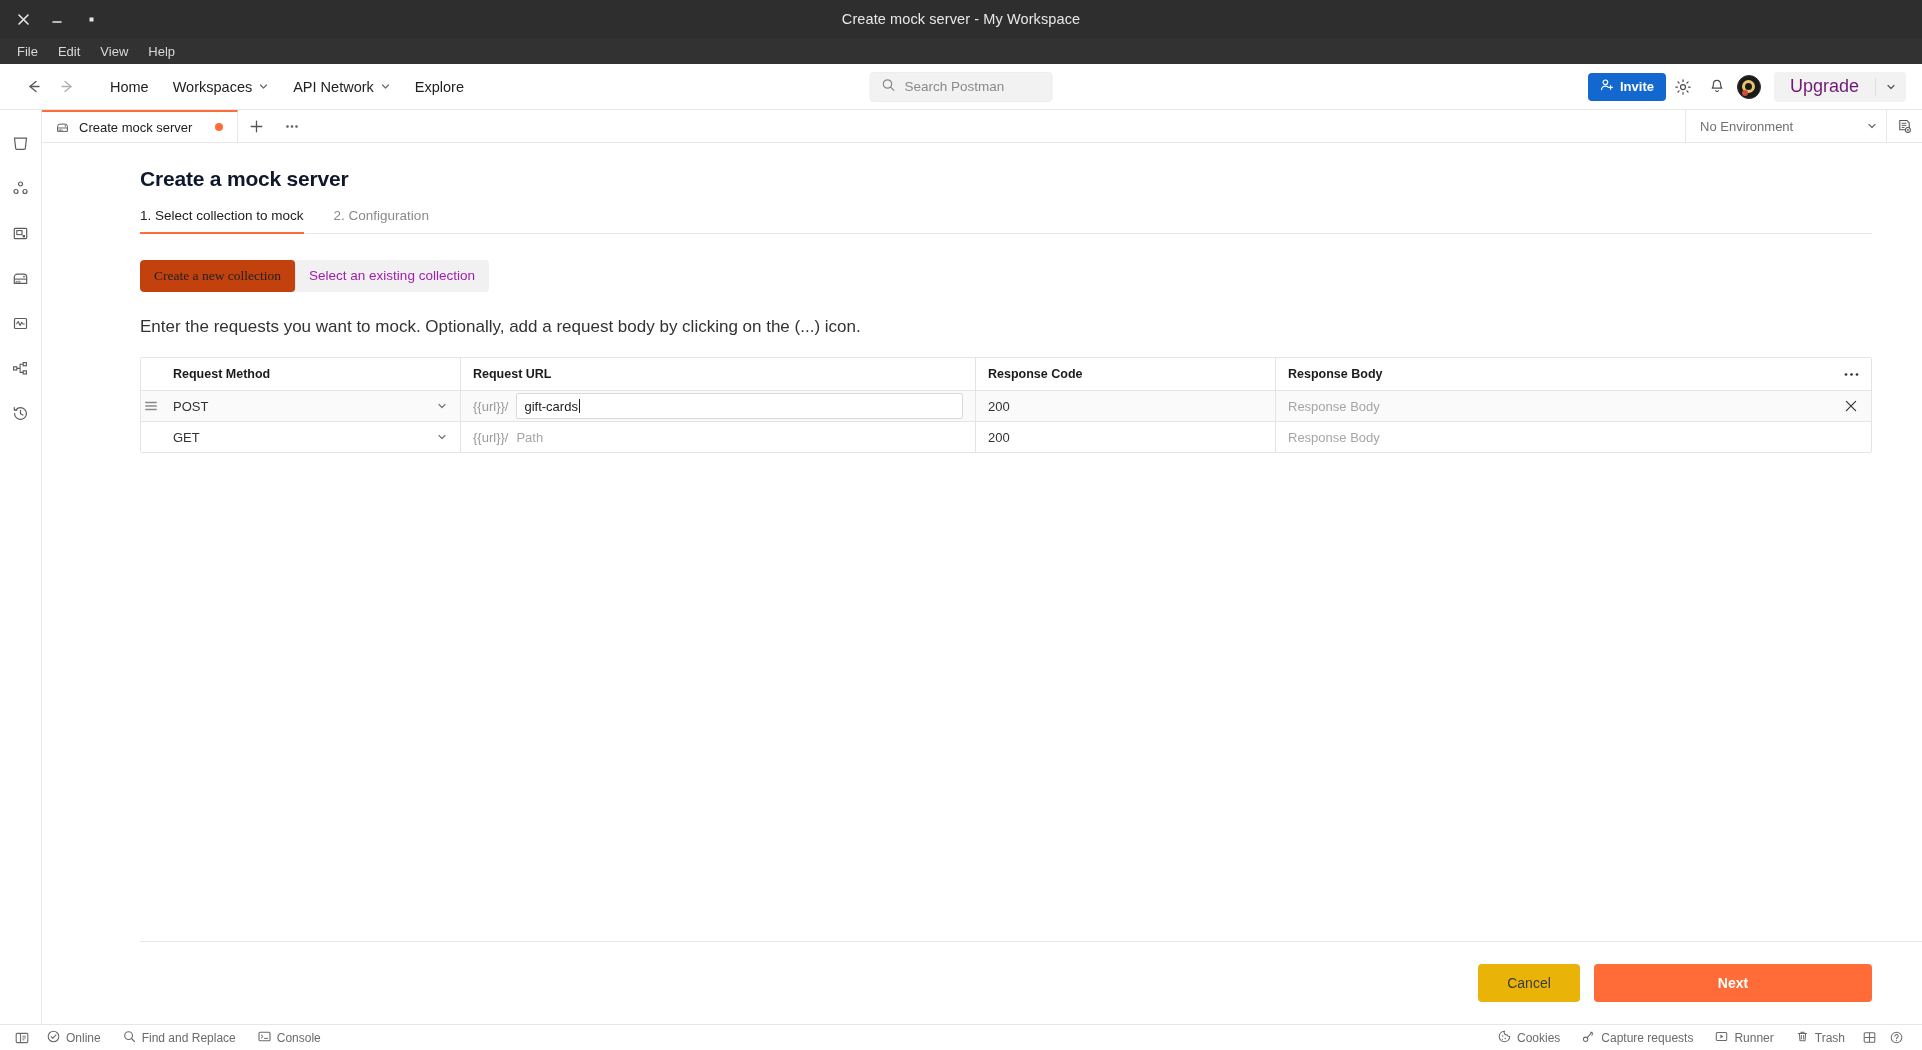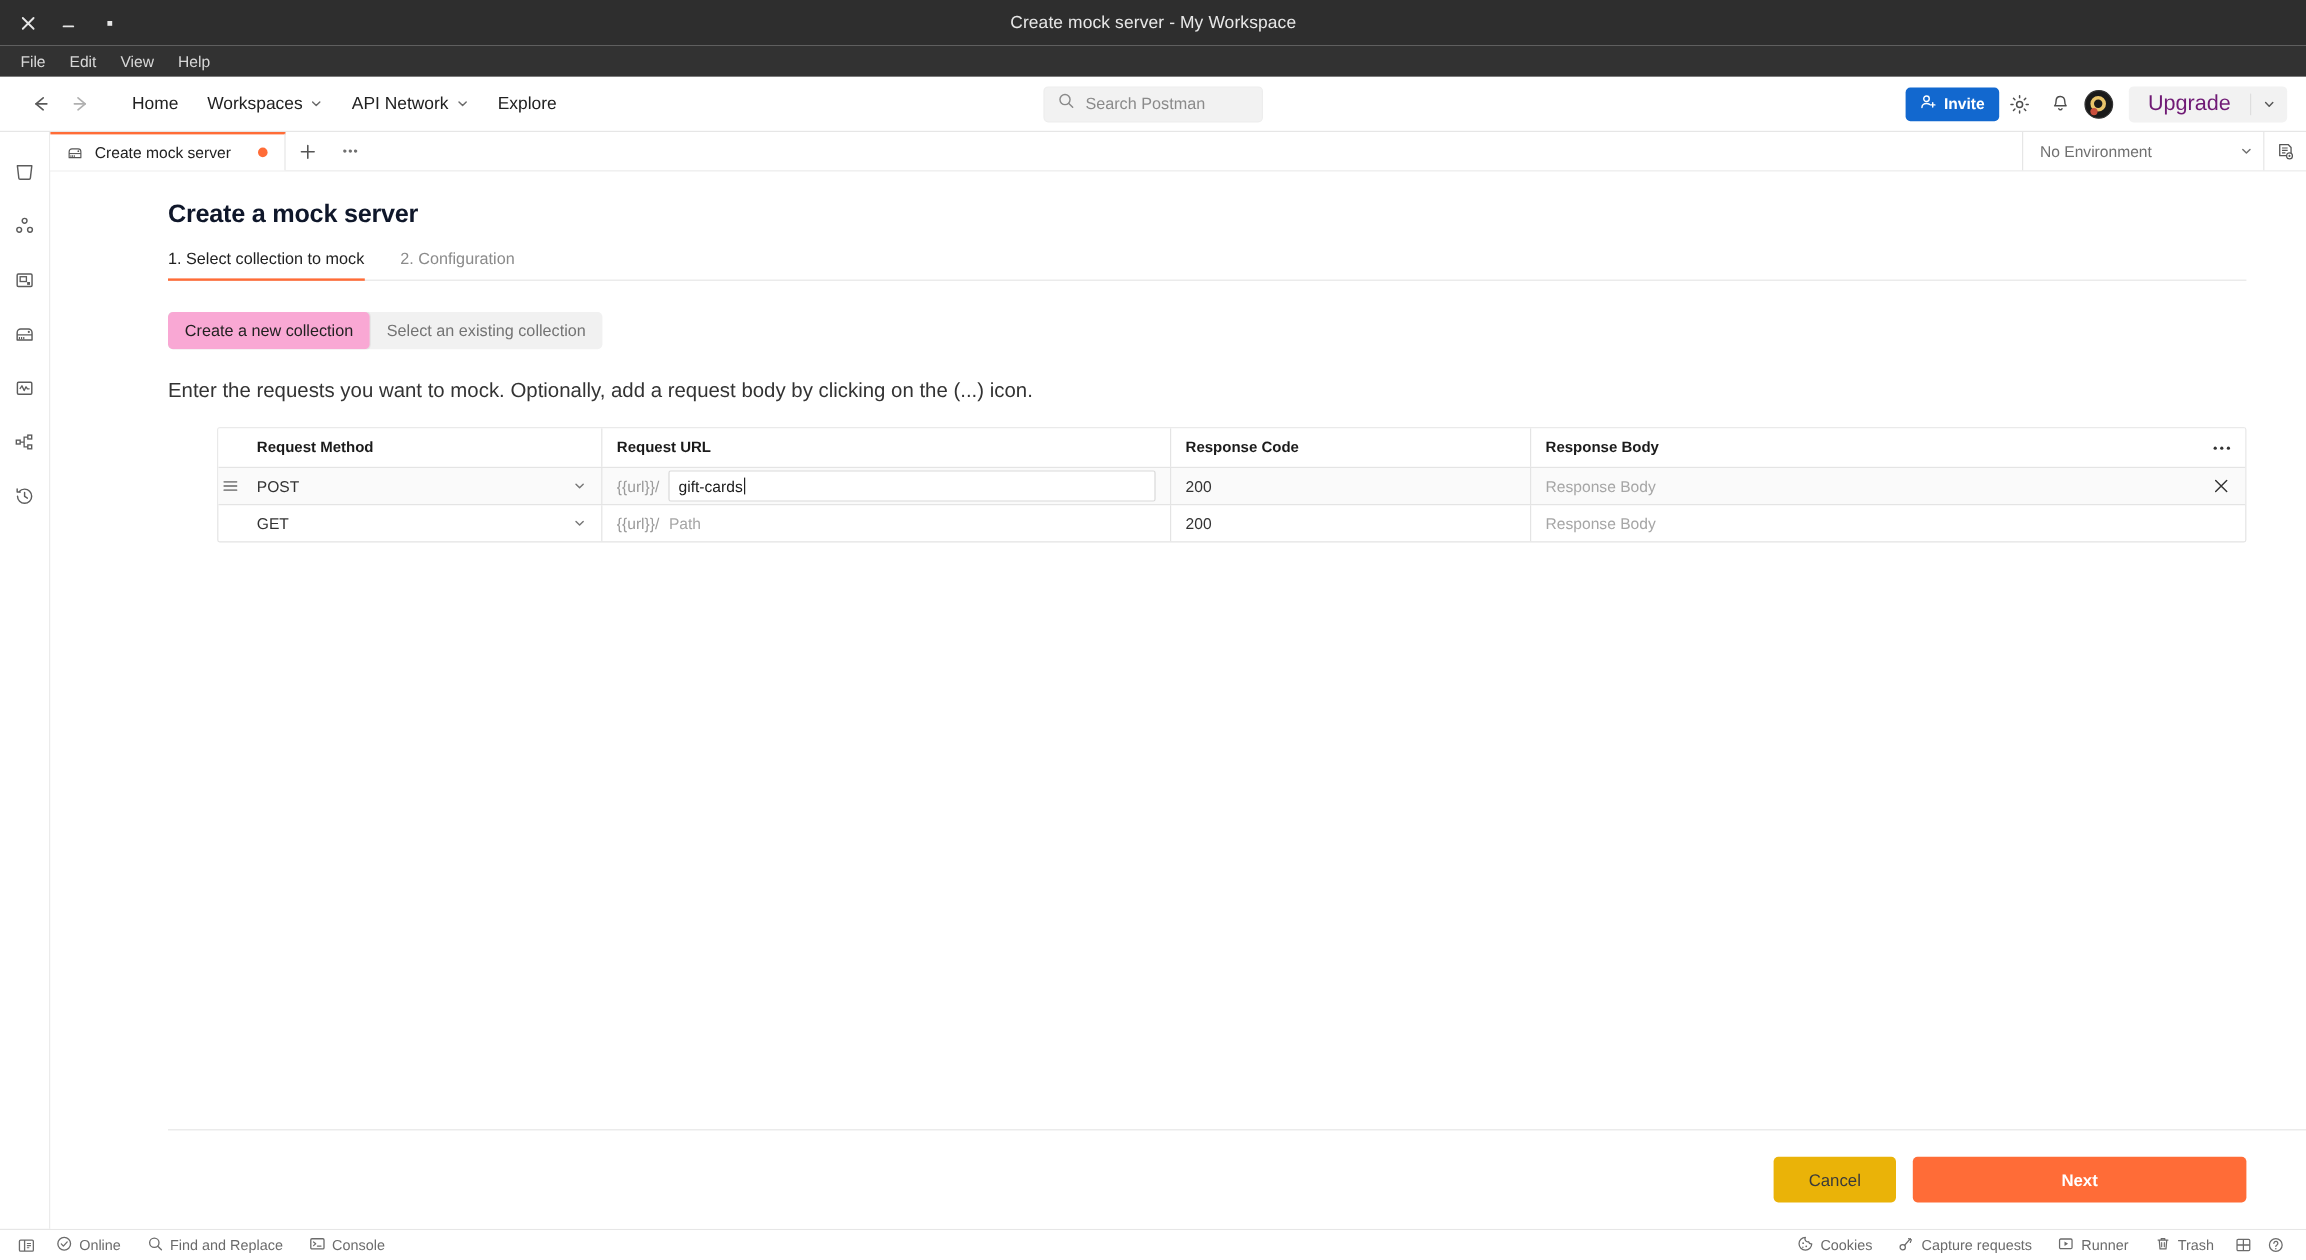--- a/index.html
+++ b/index.html
@@ -120,27 +120,27 @@
   .page-title { font-size:21px; font-weight:700; color:#0f172a; letter-spacing:-.2px; }
   .steps { display:flex; gap:30px; margin-top:17px; }
   .step { font-size:13.5px; padding-bottom:9px; cursor:pointer; white-space:nowrap;}
   .step.active { color:#212121; border-bottom:2px solid #ff6c37; }
   .step.inactive { color:#8a8a8a; }
   .steps-line { height:1px; background:#e6e6e6; margin-right:50px; margin-top:-1px; }
 
   .segmented {
     display:inline-flex; margin-top:26px; background:#f1f1f1; border-radius:4px; overflow:hidden;
   }
-  .seg { font-size:13.5px; padding:8px 14px; cursor:pointer; color:#737373; }
-  .seg.active { background:#f9a8d4; color:#212121; box-shadow:0 0 0 1px #e4e4e4; border-radius:4px; }
+  .seg { font-size:13.5px; padding:8px 14px; cursor:pointer; color:#a21caf; }
+  .seg.active { background:#c2410c; color:#212121; box-shadow:0 0 0 1px #e4e4e4; border-radius:4px;font-family:Liberation Serif, serif; }
 
   .helper { font-size:17px; color:#333; margin-top:25px; }
 
   
-  .tbl { margin-top:20px; margin-right:50px; border:1px solid #e4e4e4; border-radius:2px;margin-left:41px; }
+  .tbl { margin-top:20px; margin-right:50px; border:1px solid #e4e4e4; border-radius:2px; }
   .tbl-row { display:flex; align-items:stretch; }
   .tbl-head { background:#fff; border-bottom:1px solid #e4e4e4; }
   .th {
     font-size:12.5px; font-weight:700; color:#1b1b1b; padding:9px 12px; display:flex; align-items:center;
   }
   .cell { display:flex; align-items:center; padding:0 12px; height:30px; font-size:13px; color:#333; }
   .c-handle { width:20px; flex:none; display:flex; align-items:center; justify-content:center; color:#8a8a8a; }
   .c-method { width:300px; flex:none; border-right:1px solid #e4e4e4; justify-content:space-between; }
   .c-url { flex:1; border-right:1px solid #e4e4e4; }
   .c-code { width:300px; flex:none; border-right:1px solid #e4e4e4; }

